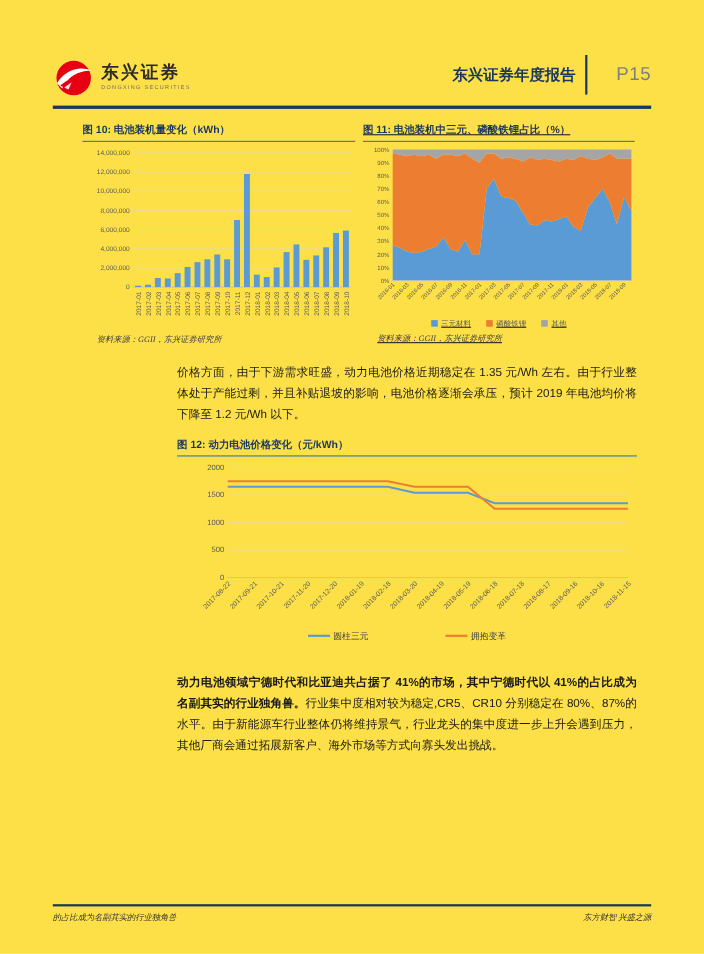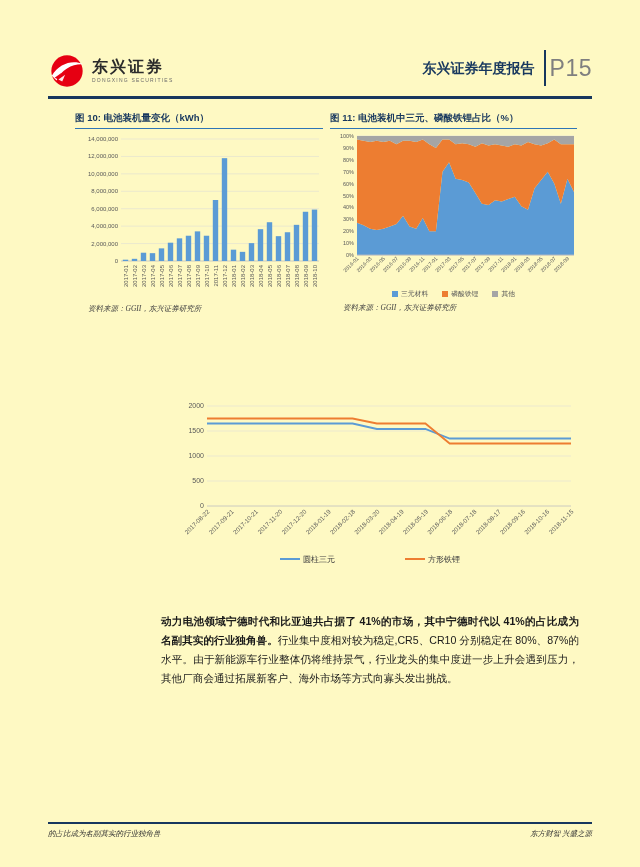--- a/index.html
+++ b/index.html
@@ -1,38 +1,38 @@
 <!DOCTYPE html>
 <html><head>
 <meta charset="utf-8">
 <style>
   html,body{margin:0;padding:0;background:#e8e8e8;}
-  .page{position:relative;width:640px;height:867px;background:#fef9c3;margin:0 auto;
+  .page{position:relative;width:640px;height:867px;background:#fde047;margin:0 auto;
         font-family:"Liberation Sans",sans-serif;color:#262626;overflow:hidden;}
 
   
   .header{position:absolute;top:50px;left:48px;right:48px;height:46px;}
   .logo{position:absolute;left:0;top:2px;display:flex;align-items:center;gap:6px;}
   .logo-text-col{display:flex;flex-direction:column;line-height:1;}
   .logo-cn{font-size:16px;font-weight:bold;color:#2b2b2b;letter-spacing:2px;}
   .logo-en{font-size:5px;color:#6a6a6a;letter-spacing:1.2px;margin-top:3px;}
   .header-right{position:absolute;right:0;top:0;display:flex;align-items:center;}
   .title-block{text-align:right;padding-right:9px;}
   .report-title{font-size:14px;font-weight:bold;color:#17375E;line-height:1.2;}
   .report-subtitle{font-size:7.8px;color:#333;font-family:"Liberation Serif",serif;
                    font-style:italic;margin-top:3px;}
   .header-divider{width:2px;height:36px;background:#17375E;}
-  .page-number{font-size:23px;color:#7f7f7f;padding-left:4px;letter-spacing:0.5px;}
+  .page-number{font-size:17px;color:#7f7f7f;padding-left:26px;letter-spacing:0.5px;}
   .top-rule{position:absolute;top:96px;left:48px;right:48px;height:3px;background:#17375E;}
 
   
   .figures-row{position:absolute;top:112px;left:75px;width:502px;display:flex;gap:7px;}
   .figure-panel{display:flex;flex-direction:column;}
   .fig10{width:248px;}
-  .fig11{width:247px;}
+  .fig11{width:247px;text-decoration:underline;}
   .figure-title{font-size:9.5px;font-weight:bold;color:#17375E;padding-bottom:3px;
                 border-bottom:1.5px solid #2E75B6;margin-bottom:2px;white-space:nowrap;}
   .figure-source{font-family:"Liberation Serif",serif;font-style:italic;font-size:7.5px;
                  color:#404040;margin-top:3px;margin-left:13px;}
   .chart-svg{display:block;}
 
   .legend-row{display:flex;justify-content:center;align-items:center;gap:14px;height:12px;margin-top:1px;}
   .legend-item{display:flex;align-items:center;gap:3px;font-size:6.8px;color:#595959;}
   .legend-swatch{width:6px;height:6px;display:inline-block;}
   .legend-line{width:20px;height:0;border-top:2px solid #000;display:inline-block;}
@@ -210,22 +210,24 @@
         </span>
         <span class="legend-item">
           <span class="legend-swatch" style="background: rgb(165, 165, 165);"></span>
           <span>其他</span>
         </span>
       </div>
       <div class="figure-source">资料来源：GGII，东兴证券研究所</div>
     </div>
   </div>
 
+  <div class="para para-price">价格方面，由于下游需求旺盛，动力电池价格近期稳定在 1.35 元/Wh 左右。由于行业整体处于产能过剩，并且补贴退坡的影响，电池价格逐渐会承压，预计 2019 年电池均价将下降至 1.2 元/Wh 以下。</div>
 
   <div class="figure-panel fig12">
+    <div class="figure-title">图 12: 动力电池价格变化（元/kWh）</div>
     <svg class="chart-svg" width="418" height="152" viewBox="0 0 418 152">
         <line x1="46" y1="108" x2="410" y2="108" stroke="#BFBFBF" stroke-width="0.8"></line>
         <text x="43" y="110" text-anchor="end" font-size="7" fill="#595959" font-family="&quot;Liberation Sans&quot;,sans-serif">0</text>
         <line x1="46" y1="83" x2="410" y2="83" stroke="#D9D9D9" stroke-width="0.5"></line>
         <text x="43" y="85" text-anchor="end" font-size="7" fill="#595959" font-family="&quot;Liberation Sans&quot;,sans-serif">500</text>
         <line x1="46" y1="58" x2="410" y2="58" stroke="#D9D9D9" stroke-width="0.5"></line>
         <text x="43" y="60" text-anchor="end" font-size="7" fill="#595959" font-family="&quot;Liberation Sans&quot;,sans-serif">1000</text>
         <line x1="46" y1="33" x2="410" y2="33" stroke="#D9D9D9" stroke-width="0.5"></line>
         <text x="43" y="35" text-anchor="end" font-size="7" fill="#595959" font-family="&quot;Liberation Sans&quot;,sans-serif">1500</text>
         <line x1="46" y1="8" x2="410" y2="8" stroke="#D9D9D9" stroke-width="0.5"></line>
@@ -249,21 +251,21 @@
         <text x="388.73333333333335" y="114" text-anchor="end" font-size="6.3" fill="#595959" transform="rotate(-45 388.73333333333335 114)" font-family="&quot;Liberation Sans&quot;,sans-serif">2018-10-16</text>
         <text x="413" y="114" text-anchor="end" font-size="6.3" fill="#595959" transform="rotate(-45 413 114)" font-family="&quot;Liberation Sans&quot;,sans-serif">2018-11-15</text>
       </svg>
     <div class="legend-row lines">
       <span class="legend-item">
         <span class="legend-line" style="border-top-color: rgb(91, 155, 213);"></span>
         <span>圆柱三元</span>
       </span>
       <span class="legend-item">
         <span class="legend-line" style="border-top-color: rgb(237, 125, 49);"></span>
-        <span>方形铁锂</span>
+        <span>拥抱变革</span>
       </span>
     </div>
   </div>
 
   <div class="para para-market">
     <span class="bold-lead">动力电池领域宁德时代和比亚迪共占据了 41%的市场，其中宁德时代以 41%的占比成为名副其实的行业独角兽。</span><span>行业集中度相对较为稳定,CR5、CR10 分别稳定在 80%、87%的水平。由于新能源车行业整体仍将维持景气，行业龙头的集中度进一步上升会遇到压力，其他厂商会通过拓展新客户、海外市场等方式向寡头发出挑战。</span>
   </div>
 
   <div class="footer-rule"></div>
   <div class="footer-left">的占比成为名副其实的行业独角兽</div>

